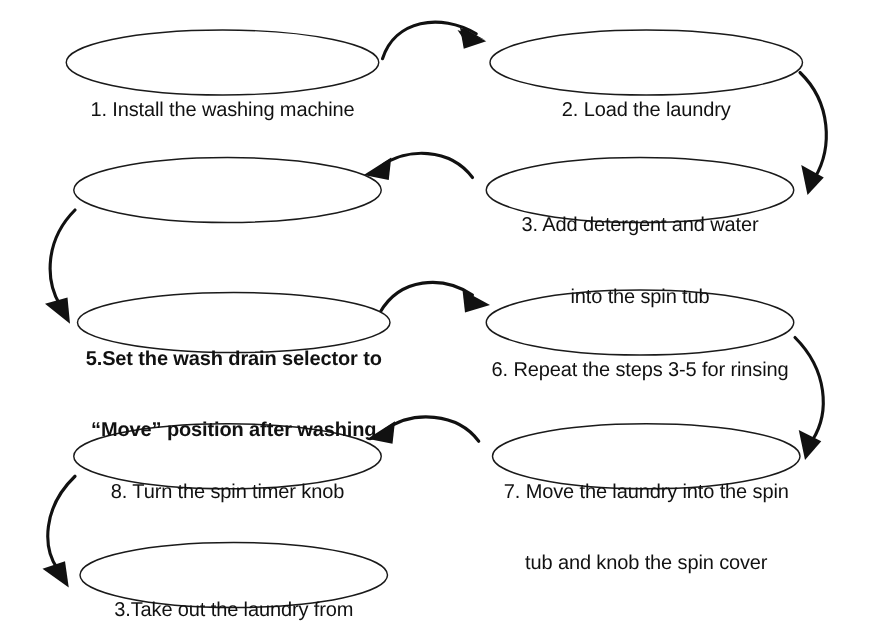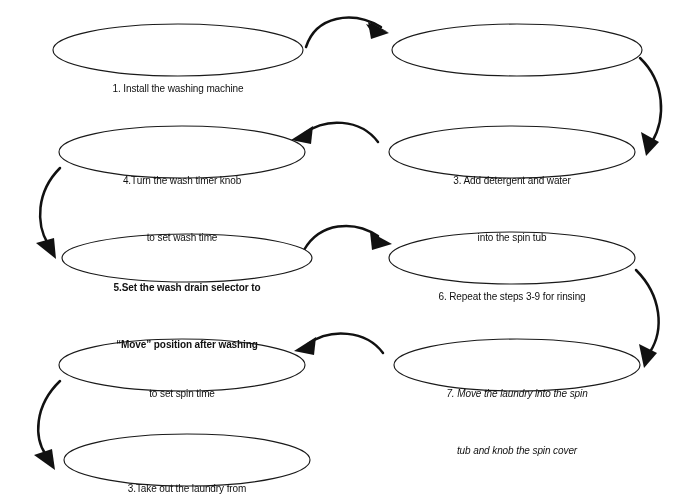--- a/index.html
+++ b/index.html
@@ -36,21 +36,21 @@
   }
   .arrow-head {
     fill: #111111;
     stroke: none;
   }
   .node-label {
     position: absolute;
     text-align: center;
     color: #111111;
     font-family: "Liberation Sans", sans-serif;
-    font-size: 10px;
+    font-size: 16px;
     line-height: 19px;
     letter-spacing: -0.1px;
     white-space: pre;
     pointer-events: none;
   }
 </style>
 </head>
 <body>
 
 <div id="flow-root">
@@ -106,47 +106,46 @@
     <ellipse class="node-ellipse" cx="512" cy="258" rx="123" ry="26"></ellipse>
     <ellipse class="node-ellipse" cx="517" cy="365" rx="123" ry="26"></ellipse>
     <ellipse class="node-ellipse" cx="182" cy="365" rx="123" ry="26"></ellipse>
     <ellipse class="node-ellipse" cx="187" cy="460" rx="123" ry="26"></ellipse>
   </svg>
 
   <div class="node-label" style="left:53px; top:41px; width:250px;">
     <div>1. Install the washing machine</div>
   </div>
 
+  <div class="node-label" style="left:392px; top:41px; width:250px;">
+    <div>2. Load the laundry</div>
+  </div>
 
   <div class="node-label" style="left:389px; top:133px; width:246px;">
     <div>3. Add detergent and water</div>
     <div>into the spin tub</div>
   </div>
 
-  <div class="node-label" style="left:59px; top:133px; width:246px;">
-    <div>4.Turn the wash timer knob</div>
-    <div>to set wash time</div>
-  </div>
 
   <div class="node-label" style="left:62px; top:240px; width:250px;font-weight:bold;">
     <div>5.Set the wash drain selector to</div>
     <div>“Move” position after washing</div>
   </div>
 
   <div class="node-label" style="left:389px; top:249px; width:246px;">
-    <div>6. Repeat the steps 3-9 for rinsing</div>
+    <div>6. Repeat the steps 3-5 for rinsing</div>
   </div>
 
-  <div class="node-label" style="left:394px; top:346px; width:246px;font-style:italic;">
+  <div class="node-label" style="left:394px; top:346px; width:246px;">
     <div>7. Move the laundry into the spin</div>
     <div>tub and knob the spin cover</div>
   </div>
 
   <div class="node-label" style="left:59px; top:346px; width:246px;">
-    <div>to set spin time</div>
+    <div>8. Turn the spin timer knob</div>
   </div>
 
   <div class="node-label" style="left:64px; top:441px; width:246px;">
     <div>3.Take out the laundry from</div>
     
   </div>
 
 </div>
 
 </body></html>

